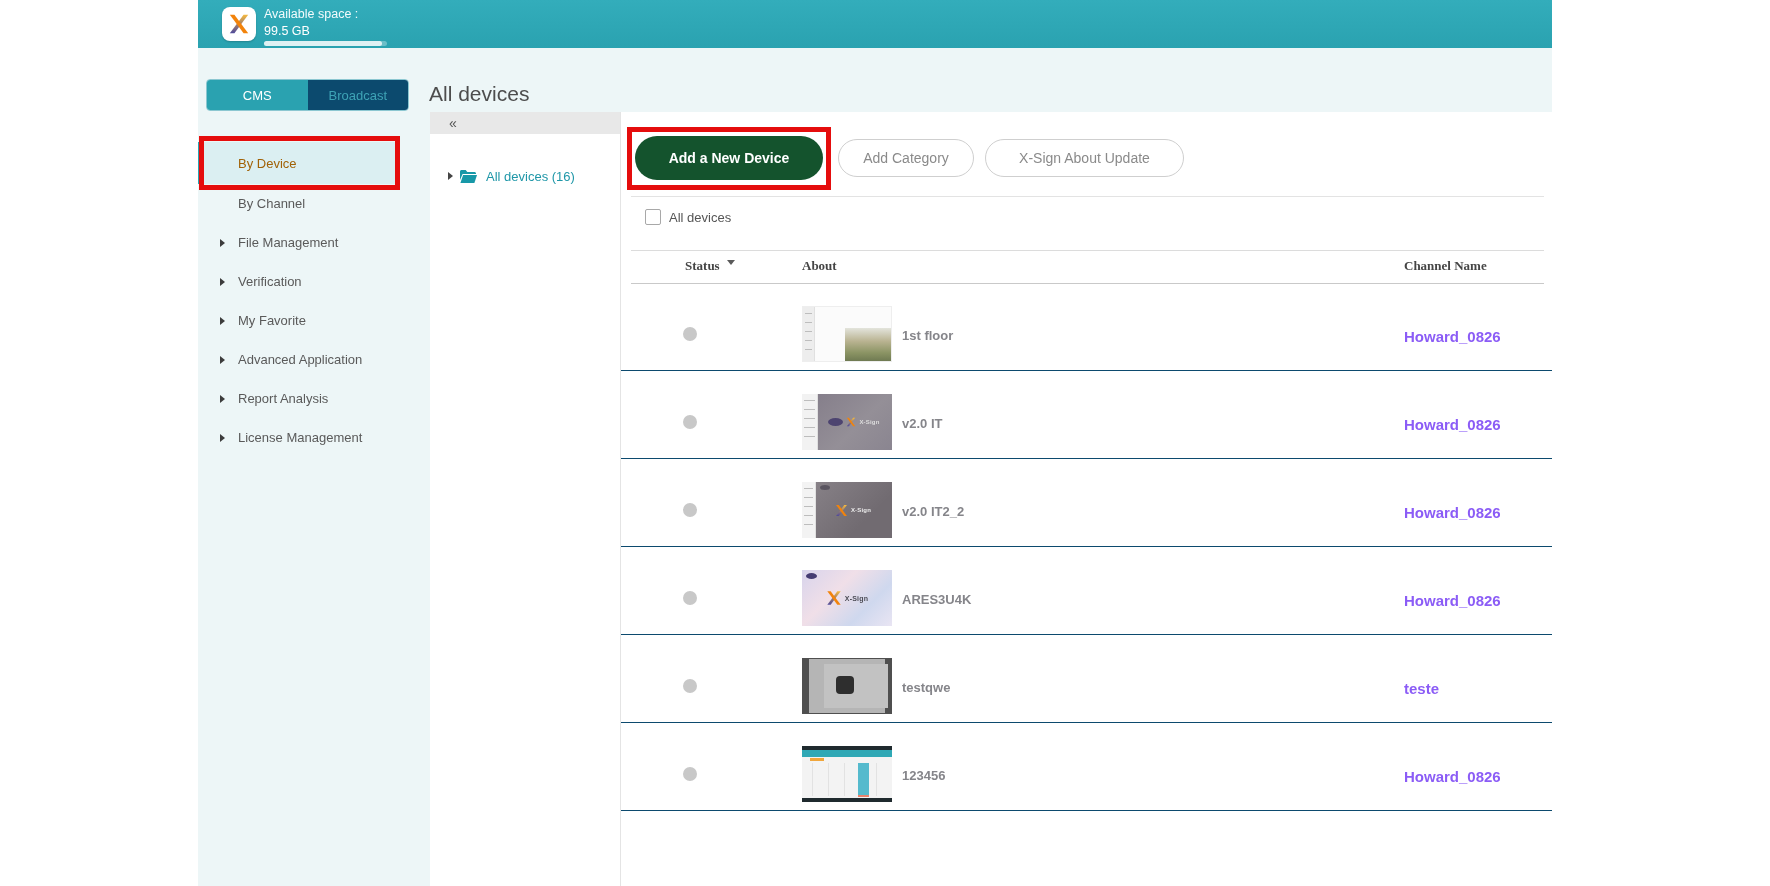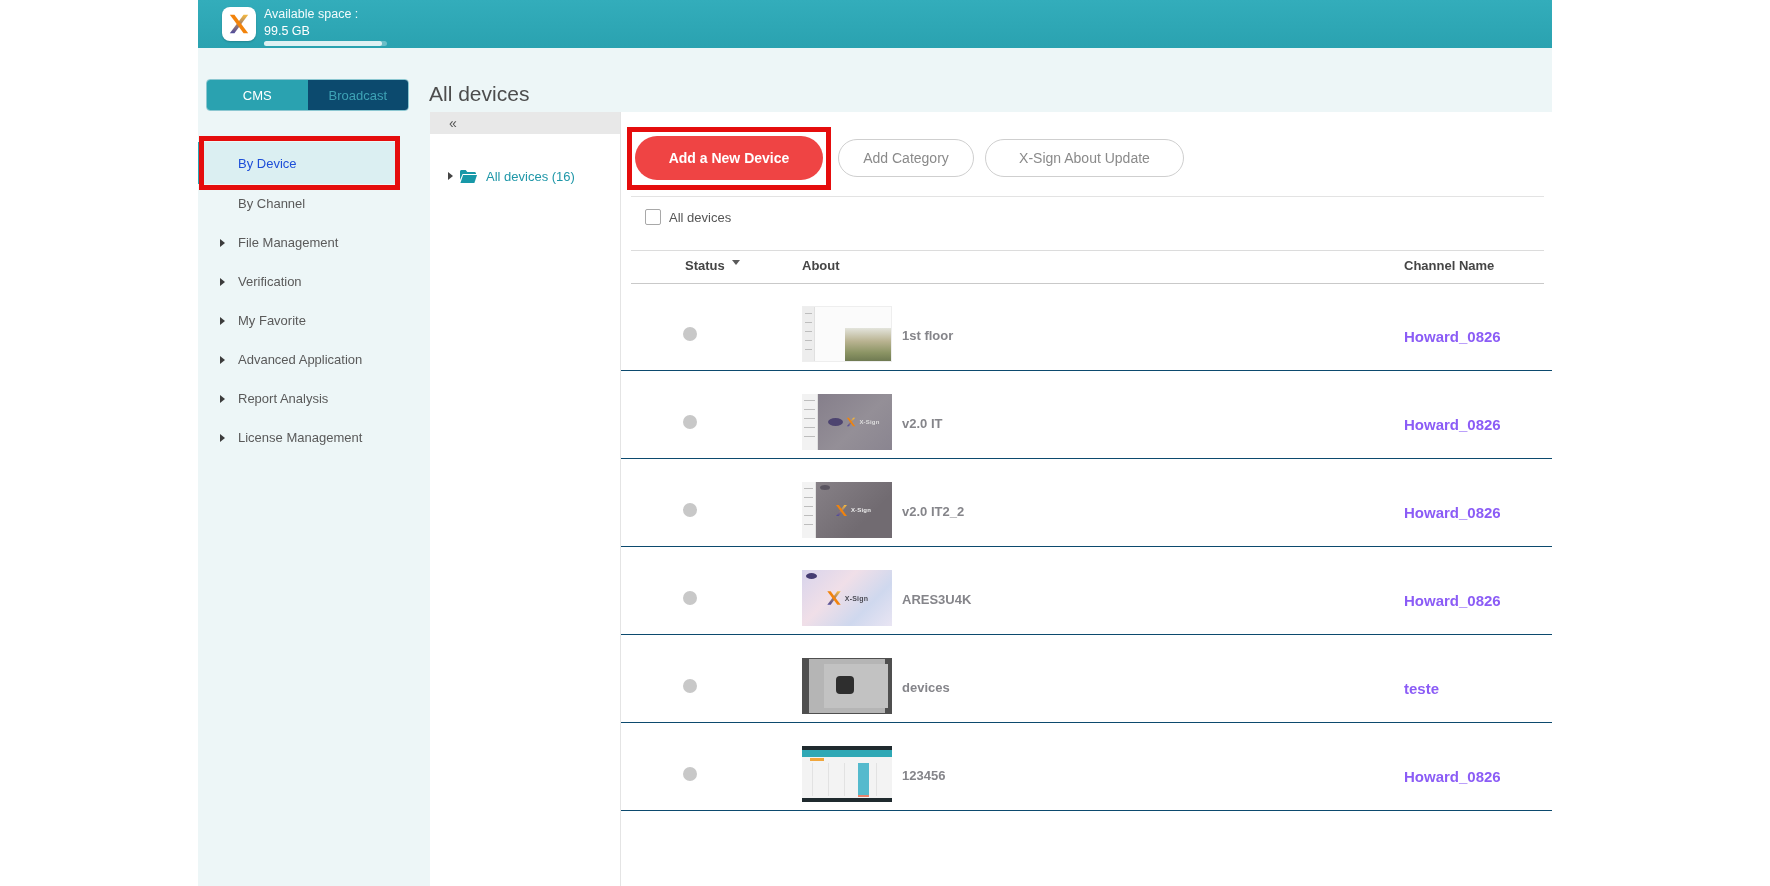--- a/index.html
+++ b/index.html
@@ -27,21 +27,21 @@
             border-radius:4px; overflow:hidden; border:1px solid #8cc7d1; background:#fff; }
   .toggle .half { flex:1; display:flex; align-items:center; justify-content:center; font-size:13px; cursor:pointer; }
   .toggle .cms { background:#2aa2b0; color:#ffffff; }
   .toggle .bc  { background:#0c4a6e; color:#3ea3b6; }
 
   .page-title { position:absolute; left:429px; top:82px; font-size:21px; color:#4d4d4d; font-weight:400; }
 
   
   .sel-row { position:absolute; left:198px; top:142px; width:202px; height:42px;
              background:#dbeff2; border-left:6px solid #2aa5b3; display:flex; align-items:center; }
-  .sel-row .lbl { padding-left:34px; font-size:13px; color:#1d4ed8; }
+  .sel-row .lbl { padding-left:34px; font-size:13px; color:#a16207; }
   .annotation { position:absolute; border:5px solid #e50d0d; pointer-events:none; }
   .ann-sidebar { left:199px; top:136px; width:201px; height:54px; }
   .ann-button  { left:627px; top:127px; width:204px; height:63px; }
 
   .side-list { position:absolute; left:198px; top:184px; width:202px; }
   .side-item { position:relative; height:39px; display:flex; align-items:center; cursor:pointer; }
   .side-item .lbl { padding-left:40px; font-size:13px; color:#5a5a5a; }
   .caret-right { position:absolute; left:22px; width:0; height:0;
                  border-left:5px solid #3c3c3c; border-top:4px solid transparent; border-bottom:4px solid transparent; }
 
@@ -52,32 +52,32 @@
   .collapse { margin-left:19px; font-size:14px; color:#555; cursor:pointer; line-height:1; }
   .tree-root { position:absolute; left:0; top:52px; width:100%; height:24px; display:flex; align-items:center; cursor:pointer; }
   .tree-root .caret-right { left:18px; border-left-color:#444; }
   .tree-root svg { position:absolute; left:30px; }
   .tree-root .lbl { position:absolute; left:56px; font-size:13px; color:#1f97a8; }
 
   
   .main { position:absolute; left:621px; top:112px; width:931px; height:774px; background:#ffffff; overflow:hidden; }
   .btn { position:absolute; display:flex; align-items:center; justify-content:center; cursor:pointer; }
   .btn-primary { left:14px; top:24px; width:188px; height:44px; border-radius:22px;
-                 background:#ef4444; color:#fff; font-size:14px; font-weight:700; }
+                 background:#14532d; color:#fff; font-size:14px; font-weight:700; }
   .btn-ghost { height:38px; border-radius:19px; border:1px solid #cfcfcf; background:#fff; color:#8a8a8a; font-size:14px; }
   .btn-cat { left:217px; top:27px; width:136px; }
   .btn-upd { left:364px; top:27px; width:199px; }
 
   .div1 { position:absolute; left:10px; right:8px; top:84px; height:1px; background:#e3e3e3; }
   .checkbox { position:absolute; left:24px; top:97px; width:16px; height:16px; background:#fff;
               border:1px solid #a8a8a8; border-radius:2px; cursor:pointer; }
   .selall { position:absolute; left:48px; top:98px; font-size:13px; color:#555; line-height:16px; }
   .div2 { position:absolute; left:10px; right:8px; top:138px; height:1px; background:#dcdcdc; }
 
-  .col-head { position:absolute; top:146px; font-size:13px; font-weight:700; color:#454545; display:flex; align-items:flex-start; }
+  .col-head { position:absolute; top:146px; font-size:13px; font-weight:700; color:#454545; display:flex; align-items:flex-start;font-family:Liberation Serif, serif; }
   .ch-status { left:64px; cursor:pointer; }
   .ch-name { left:181px; }
   .ch-channel { left:783px; }
   .caret-down { width:0; height:0; margin-left:7px; margin-top:2px;
                 border-top:5px solid #5a5a5a; border-left:4px solid transparent; border-right:4px solid transparent; }
   .div3 { position:absolute; left:10px; right:8px; top:171px; height:1px; background:#c9c9c9; }
 
   .rows { position:absolute; left:0; top:171px; width:100%; }
   .row { position:relative; height:88px; border-bottom:1px solid #0c4a6e; cursor:pointer;font-weight:bold; }
   .dot { position:absolute; left:62px; top:44px; width:14px; height:14px; border-radius:50%; background:#c8c8c8; }
@@ -293,21 +293,21 @@
         <div class="rchan">Howard_0826</div>
       </div>
 
       <div class="row">
         <div class="dot"></div>
         <div class="thumb th-device">
           <div class="screen"></div>
           <div class="panel"></div>
           <div class="sq"></div>
         </div>
-        <div class="rname">devices</div>
+        <div class="rname">testqwe</div>
         <div class="rchan">teste</div>
       </div>
 
       <div class="row">
         <div class="dot"></div>
         <div class="thumb th-dash">
           <div class="top"></div>
           <div class="teal"></div>
           <div class="accent"></div>
           <div class="grid"></div>

